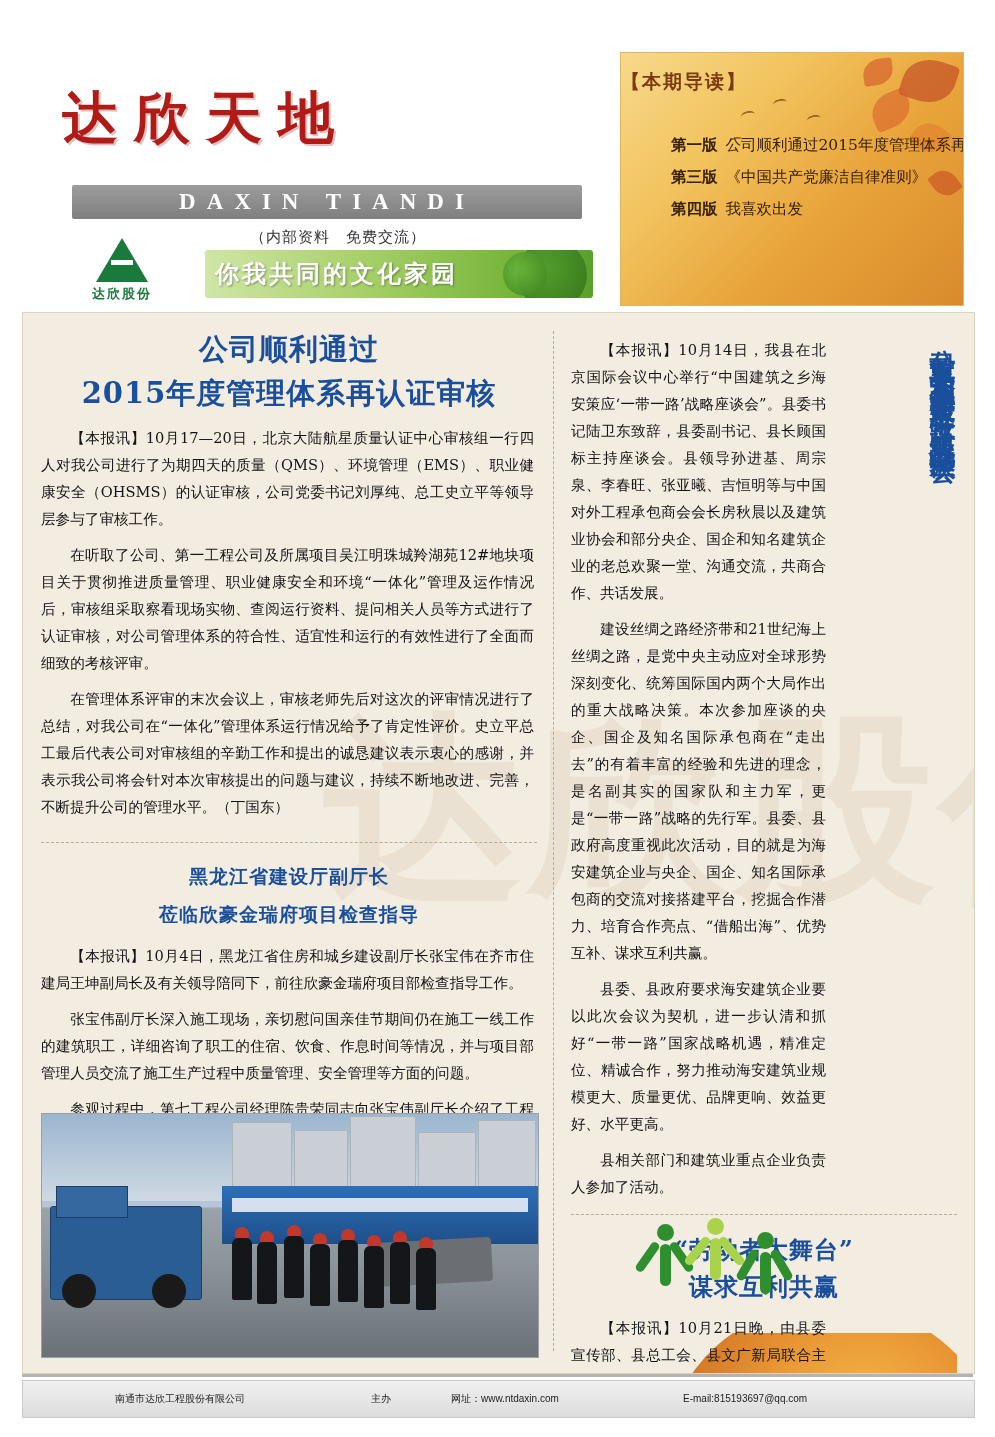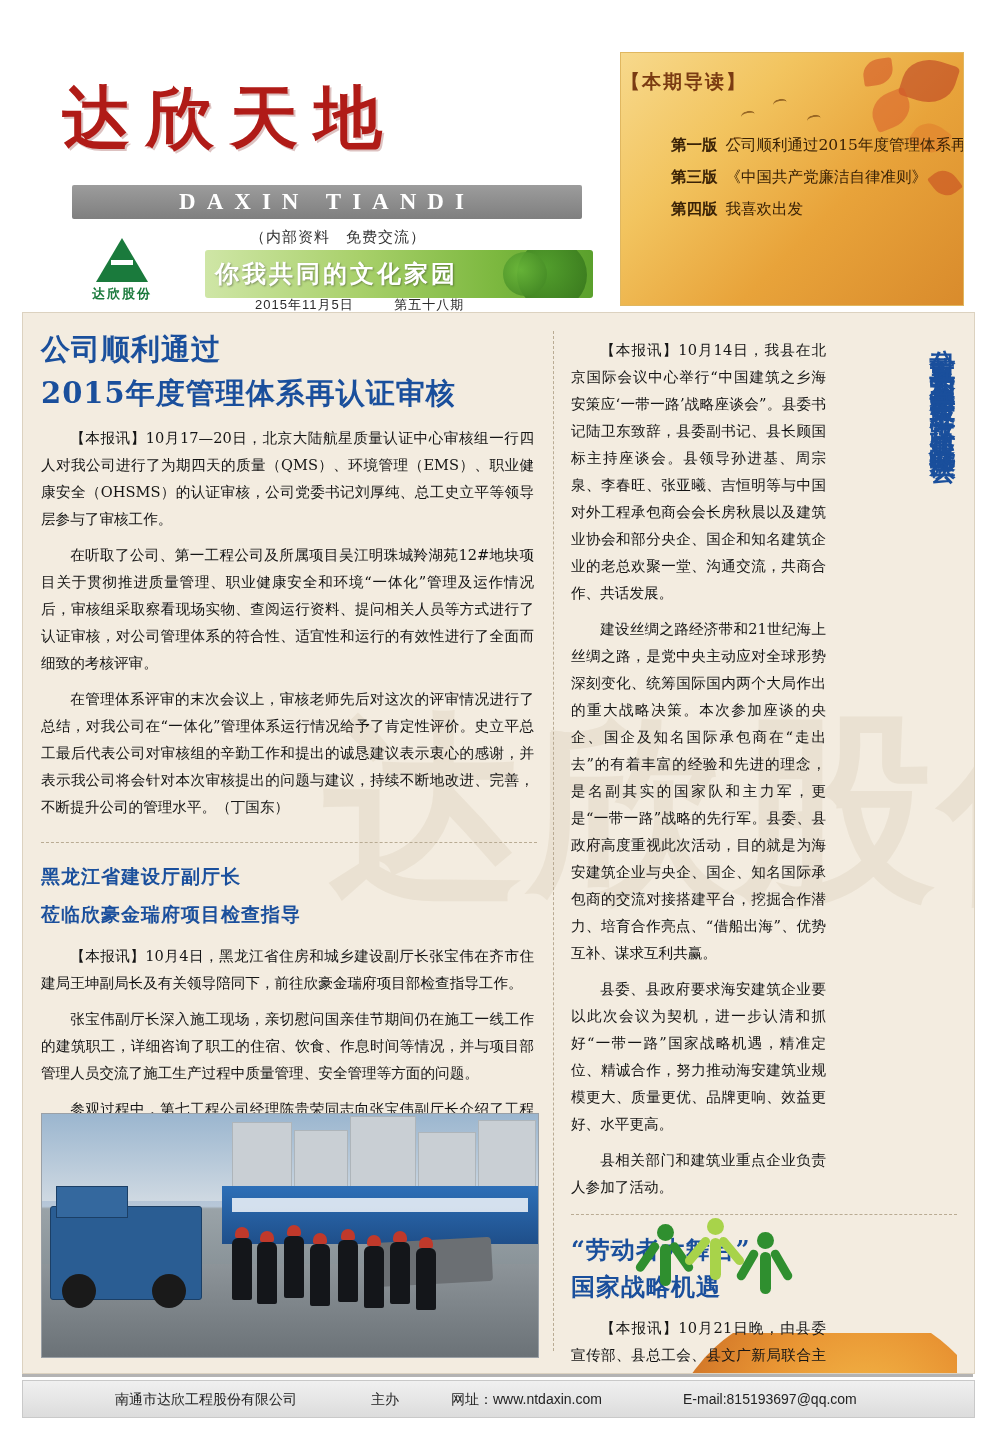--- a/index.html
+++ b/index.html
@@ -18,21 +18,21 @@
 
   
   .masthead{
     position:absolute;left:0;top:0;width:995px;height:312px;
     background:#ffffff;
   }
   .logo-title{
     position:absolute;left:62px;top:62px;width:520px;height:110px;
     color:#b01b17;
     font-family:"DejaVu Serif",serif;
-    font-size:68px;font-weight:bold;letter-spacing:16px;
+    font-size:56px;font-weight:bold;letter-spacing:16px;
     line-height:110px;
     text-shadow:2px 2px 0 rgba(120,10,8,.25);
     white-space:nowrap;
   }
   .logo-pinyin-bar{
     position:absolute;left:72px;top:185px;width:510px;height:34px;
     background:linear-gradient(to bottom,#9c9c9c,#7f7f7f);
     border-radius:2px;
   }
   .logo-pinyin{
@@ -152,21 +152,21 @@
   .sep1{left:530px;}
   .hr-dash{
     position:absolute;border-top:1px dashed #b9ab93;
   }
 
   
   .colL{position:absolute;left:18px;top:14px;width:496px;}
   .colR{position:absolute;left:548px;top:14px;width:386px;}
 
   .headline{
-    text-align:left;color:#1a4f9c;font-weight:bold;
+    text-align:center;color:#1a4f9c;font-weight:bold;
     font-family:"DejaVu Serif",serif;
     letter-spacing:1px;
   }
   .h1{font-size:29px;line-height:44px;}
   .h2{font-size:19px;line-height:38px;}
   .h3{font-size:24px;line-height:37px;color:#1a4f9c;}
 
   p.body{
     font-size:14.6px;line-height:27px;text-align:justify;
     text-indent:2em;margin:9px 3px 0 0;color:#141414;
@@ -220,21 +220,21 @@
   }
 
   
   .footer{
     position:absolute;left:22px;top:1380px;width:951px;height:36px;
     background:linear-gradient(to bottom,#f0f0f0,#dcdcdc);
     border:1px solid #c9c9c9;
   }
   .footer-inner{
     position:absolute;left:0;top:0;width:951px;height:36px;line-height:36px;
-    font-size:14px;color:#222;font-family:"Liberation Sans",sans-serif;
+    font-size:10px;color:#222;font-family:"Liberation Sans",sans-serif;
   }
   .f-a{position:absolute;left:92px;}
   .f-b{position:absolute;left:348px;}
   .f-c{position:absolute;left:428px;}
   .f-d{position:absolute;left:660px;}
   .footline{
     position:absolute;left:22px;top:1374px;width:951px;height:3px;background:#b3b3b3;
   }
 </style>
 </head>
@@ -244,24 +244,20 @@
 
   <div class="masthead">
     <div class="logo-title">达欣天地</div>
     <div class="logo-pinyin-bar"></div>
     <div class="logo-pinyin">DAXIN TIANDI</div>
     <div class="subline">（内部资料　免费交流）</div>
 
     <div class="greenband"></div>
     <div class="green-slogan">你我共同的文化家园</div>
 
-    <div class="issue-line">
-      <span>2015年11月5日</span>
-      <span class="no">第五十八期</span>
-    </div>
 
     <div class="company-mark">
       <div class="tri"></div>
       <div class="cm-name">达欣股份</div>
     </div>
 
     <div class="toc">
       <div class="leaf l1"></div>
       <div class="leaf l2"></div>
       <div class="leaf l3"></div>
@@ -347,21 +343,21 @@
         <p class="body">【本报讯】10月14日，我县在北京国际会议中心举行“中国建筑之乡海安策应‘一带一路’战略座谈会”。县委书记陆卫东致辞，县委副书记、县长顾国标主持座谈会。县领导孙进基、周宗泉、李春旺、张亚曦、吉恒明等与中国对外工程承包商会会长房秋晨以及建筑业协会和部分央企、国企和知名建筑企业的老总欢聚一堂、沟通交流，共商合作、共话发展。</p>
         <p class="body">建设丝绸之路经济带和21世纪海上丝绸之路，是党中央主动应对全球形势深刻变化、统筹国际国内两个大局作出的重大战略决策。本次参加座谈的央企、国企及知名国际承包商在“走出去”的有着丰富的经验和先进的理念，是名副其实的国家队和主力军，更是“一带一路”战略的先行军。县委、县政府高度重视此次活动，目的就是为海安建筑企业与央企、国企、知名国际承包商的交流对接搭建平台，挖掘合作潜力、培育合作亮点、“借船出海”、优势互补、谋求互利共赢。</p>
         <p class="body">县委、县政府要求海安建筑企业要以此次会议为契机，进一步认清和抓好“一带一路”国家战略机遇，精准定位、精诚合作，努力推动海安建筑业规模更大、质量更优、品牌更响、效益更好、水平更高。</p>
         <p class="body">县相关部门和建筑业重点企业负责人参加了活动。</p>
       </div>
 
       <div class="hr-dash" style="position:relative;width:386px;margin:14px 0 16px 0;"></div>
 
       <div style="width:386px;">
         <div class="headline h3">“劳动者大舞台”</div>
-        <div class="headline h3">国家战略机遇</div>
+        <div class="headline h3">谋求互利共赢</div>
       </div>
 
       <div style="width:258px;position:relative;z-index:4;">
         <p class="body">【本报讯】10月21日晚，由县委宣传部、县总工会、县文广新局联合主办的劳动者大舞台专题演出在新世纪广场举行。县常常委、宣传部长王炜，副县长翁晓云，县总工会主席周于红等相关单位负责人及观众1000余人观看了演出。</p>
 
       </div>
     </div>
 
     <div class="vtitle">公司董事长马和军参加海安策应『一带一路』建筑业战略座谈会</div>
 

